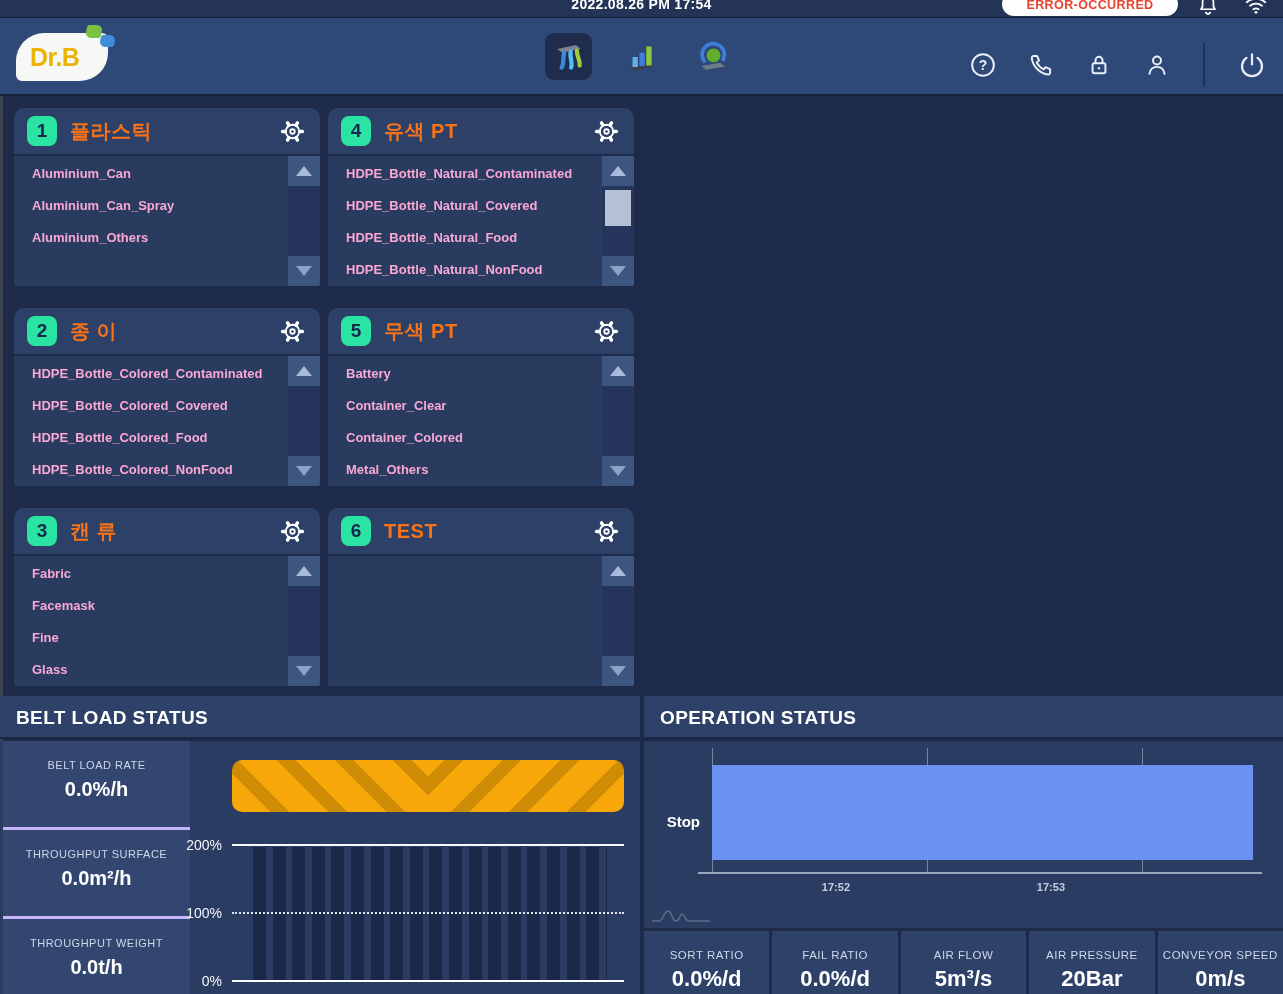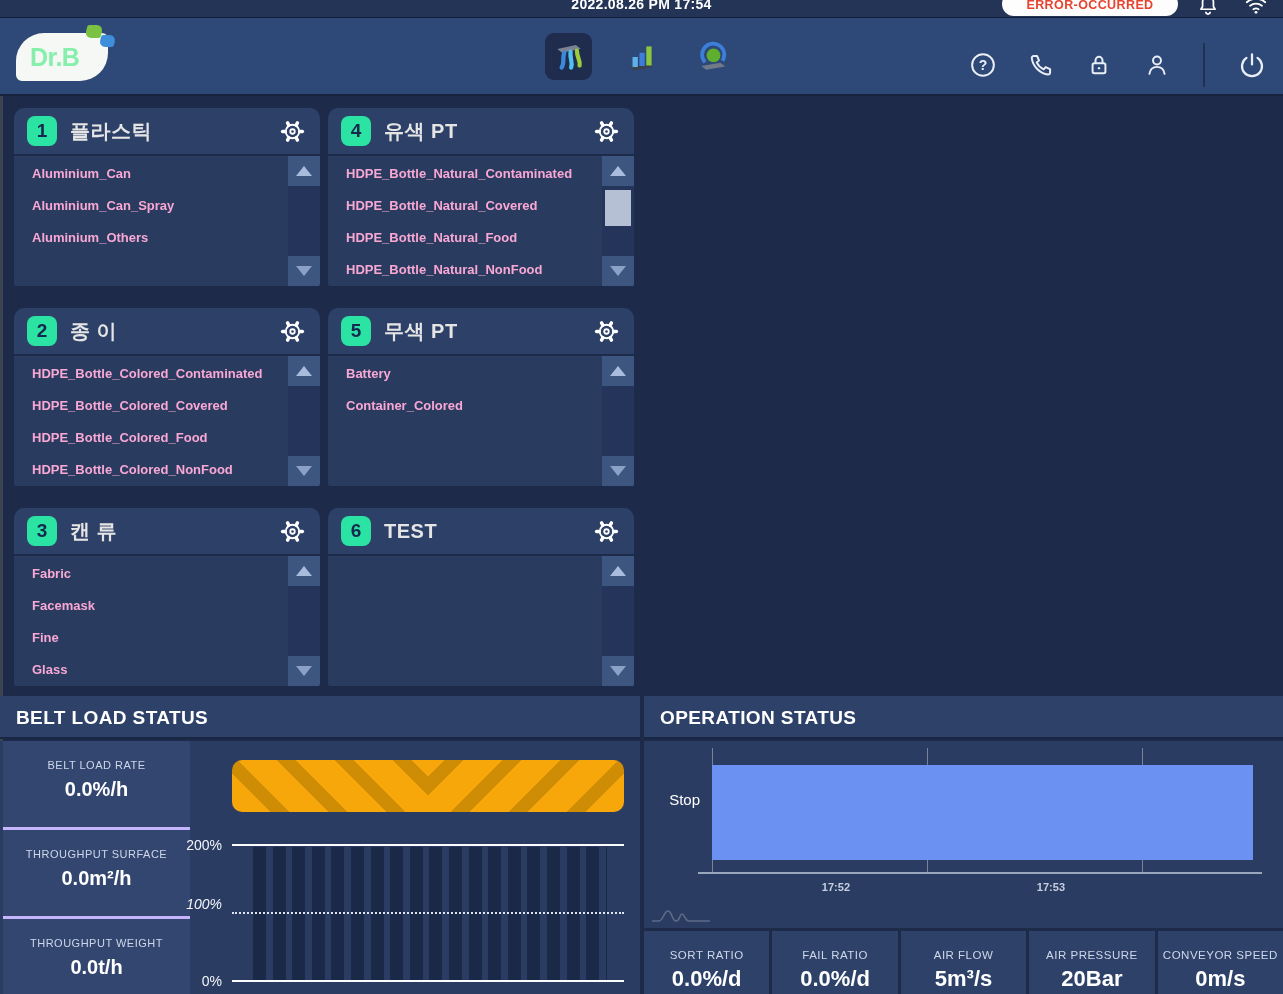--- a/index.html
+++ b/index.html
@@ -24,21 +24,21 @@
   .sb-ico { position:absolute; top:-7px; }
   .sb-bell { right:62px; } .sb-wifi { right:14px; }
 
   
   .appheader { position:absolute; left:0; top:18px; width:1283px; height:78px;
     background:#2e4977; border-bottom:2px solid #17233d; z-index:20; }
   .logo { position:absolute; left:16px; top:11px; width:96px; height:54px; }
   .logo-shape { position:absolute; left:0; top:4px; width:92px; height:48px;
     background:#f6f8f6; border-radius:28px 6px 28px 6px; }
   .logo-text { position:absolute; left:14px; top:14px; font-size:25px; font-weight:bold;
-    color:#86efac; letter-spacing:-0.5px; }
+    color:#eab308; letter-spacing:-0.5px; }
   .leaf { position:absolute; border-radius:2px 7px 2px 7px; transform:skewX(-14deg); }
   .leaf-green { right:10px; top:-4px; width:16px; height:13px; background:#7cc242; }
   .leaf-blue  { right:-3px; top:6px;  width:15px; height:12px; background:#3e8ed9; }
 
   .center-tabs { position:absolute; left:545px; top:15px; display:flex; gap:25px; align-items:center; }
   .tab-tile { width:47px; height:47px; border-radius:9px; display:flex; align-items:center;
     justify-content:center; cursor:pointer; }
   .tab-tile.selected { background:#1f2c4e; }
 
   .right-icons { position:absolute; right:16px; top:25px; display:flex; gap:30px; align-items:center; }
@@ -46,21 +46,21 @@
   .vdivider { width:2px; height:44px; background:#20304f; margin:0 2px; }
 
   .left-edge { position:absolute; left:0; top:96px; width:3px; height:898px; background:#3d4451; }
 
   
   .panel { position:absolute; width:306px; height:180px; border-radius:10px 10px 5px 5px; overflow:hidden; }
   .panel-head { height:48px; background:#2d4168; display:flex; align-items:center;
     padding:0 14px 0 13px; gap:13px; border-bottom:2px solid #1d2a49; }
   .badge { width:30px; height:30px; border-radius:8px; background:#2be3a3; color:#14294d;
     font-size:19px; font-weight:bold; display:flex; align-items:center; justify-content:center; flex:none; }
-  .panel-title { font-size:20px; font-weight:bold; color:#e5e5e5; letter-spacing:.5px; }
+  .panel-title { font-size:20px; font-weight:bold; color:#f97316; letter-spacing:.5px; }
   .gear { margin-left:auto; cursor:pointer; }
   .panel-body { position:relative; height:130px; background:#2a3b60; }
   .list { position:absolute; left:0; top:2px; right:36px; }
   .list-item { height:32px; line-height:32px; padding-left:18px; font-size:13px; font-weight:600;
     color:#f9a8d4; cursor:pointer; white-space:nowrap; }
   .scrollbar { position:absolute; right:0; top:0; bottom:0; width:32px; background:#24345a; }
   .scroll-btn { position:absolute; left:0; right:0; height:30px; background:#3d5680;
     display:flex; align-items:center; justify-content:center; cursor:pointer; }
   .scroll-btn.up { top:0; } .scroll-btn.down { bottom:0; }
   .tri-up { width:0; height:0; border-left:8px solid transparent; border-right:8px solid transparent;
@@ -94,22 +94,22 @@
   .haz-l { background:repeating-linear-gradient(45deg,  #f7a70a 0 27px, #cf8c05 27px 41px); }
   .haz-r { background:repeating-linear-gradient(-45deg, #f7a70a 0 27px, #cf8c05 27px 41px); }
   .ax-label { position:absolute; left:0; width:50px; text-align:right; font-size:14px; color:#f2f5fa; }
   .gl { position:absolute; left:60px; right:16px; }
   .gl-solid { height:2px; background:#fbfcfe; }
   .gl-dotted { height:0; border-top:2px dotted #dfe6f2; }
   .belt-bars { position:absolute; left:81px; width:354px; top:106px; height:133px;
     background:repeating-linear-gradient(90deg, #1b2948 0 13px, transparent 13px 19.6px); }
 
   
-  .stop-label { position:absolute; left:0; width:56px; top:50px; text-align:right;
-    font-size:15px; font-weight:normal; color:#fff; }
+  .stop-label { position:absolute; left:0; width:56px; top:72px; text-align:right;
+    font-size:15px; font-weight:bold; color:#fff; }
   .op-tick { position:absolute; top:7px; width:1px; height:125px; background:#78829a; }
   .op-bar { position:absolute; left:68px; top:24px; width:541px; height:95px; background:#6b92f2; }
   .op-axis { position:absolute; left:54px; right:21px; top:131px; height:2px; background:#9aa6bb; }
   .op-time { position:absolute; top:140px; width:60px; text-align:right; font-size:11px; color:#c6cedf;font-weight:bold; }
   .mini-trend { position:absolute; left:6px; top:160px; opacity:.85; }
 
   .op-stats { position:absolute; left:0; right:0; top:187px; bottom:0; background:#1d2a49;
     border-top:3px solid #1d2a49; display:flex; gap:3px; }
   .op-stat { flex:1; background:#2e4269; text-align:center; }
   .op-stat .stat-label { font-size:11.5px; }
@@ -340,21 +340,23 @@
             <path d="M5.4 12H3.2"></path>
             <path d="M8.7 6.3L7.6 4.4"></path>
             <path d="M15.3 6.3l1.1-1.9"></path>
           </g>
       </svg>
     </span>
   </div>
   <div class="panel-body">
     <div class="list">
       <div class="list-item">Battery</div>
+      <div class="list-item">Container_Clear</div>
       <div class="list-item">Container_Colored</div>
+      <div class="list-item">Metal_Others</div>
     </div>
     <div class="scrollbar">
       <div class="scroll-btn up">
           <span class="tri-up"></span>
         </div>
       <div class="scroll-btn down">
           <span class="tri-down"></span>
         </div>
     </div>
   </div>
@@ -445,21 +447,21 @@
         <div class="stat-label">THROUGHPUT WEIGHT</div>
         <div class="stat-value">0.0t/h</div>
       </div>
     </div>
     <div class="belt-chart">
       <div class="hazard">
         <div class="haz-half haz-l"></div>
         <div class="haz-half haz-r"></div>
       </div>
       <div class="ax-label" style="top:96px;">200%</div>
-      <div class="ax-label" style="top:155px;font-style:italic;">100%</div>
+      <div class="ax-label" style="top:164px;">100%</div>
       <div class="ax-label" style="top:232px;">0%</div>
       <div class="gl gl-solid" style="top:103px;"></div>
       <div class="belt-bars"></div>
       <div class="gl gl-dotted" style="top:171px;"></div>
       <div class="gl gl-solid" style="top:239px;"></div>
     </div>
   </div>
 </section>
 
 <section class="section op-section">

